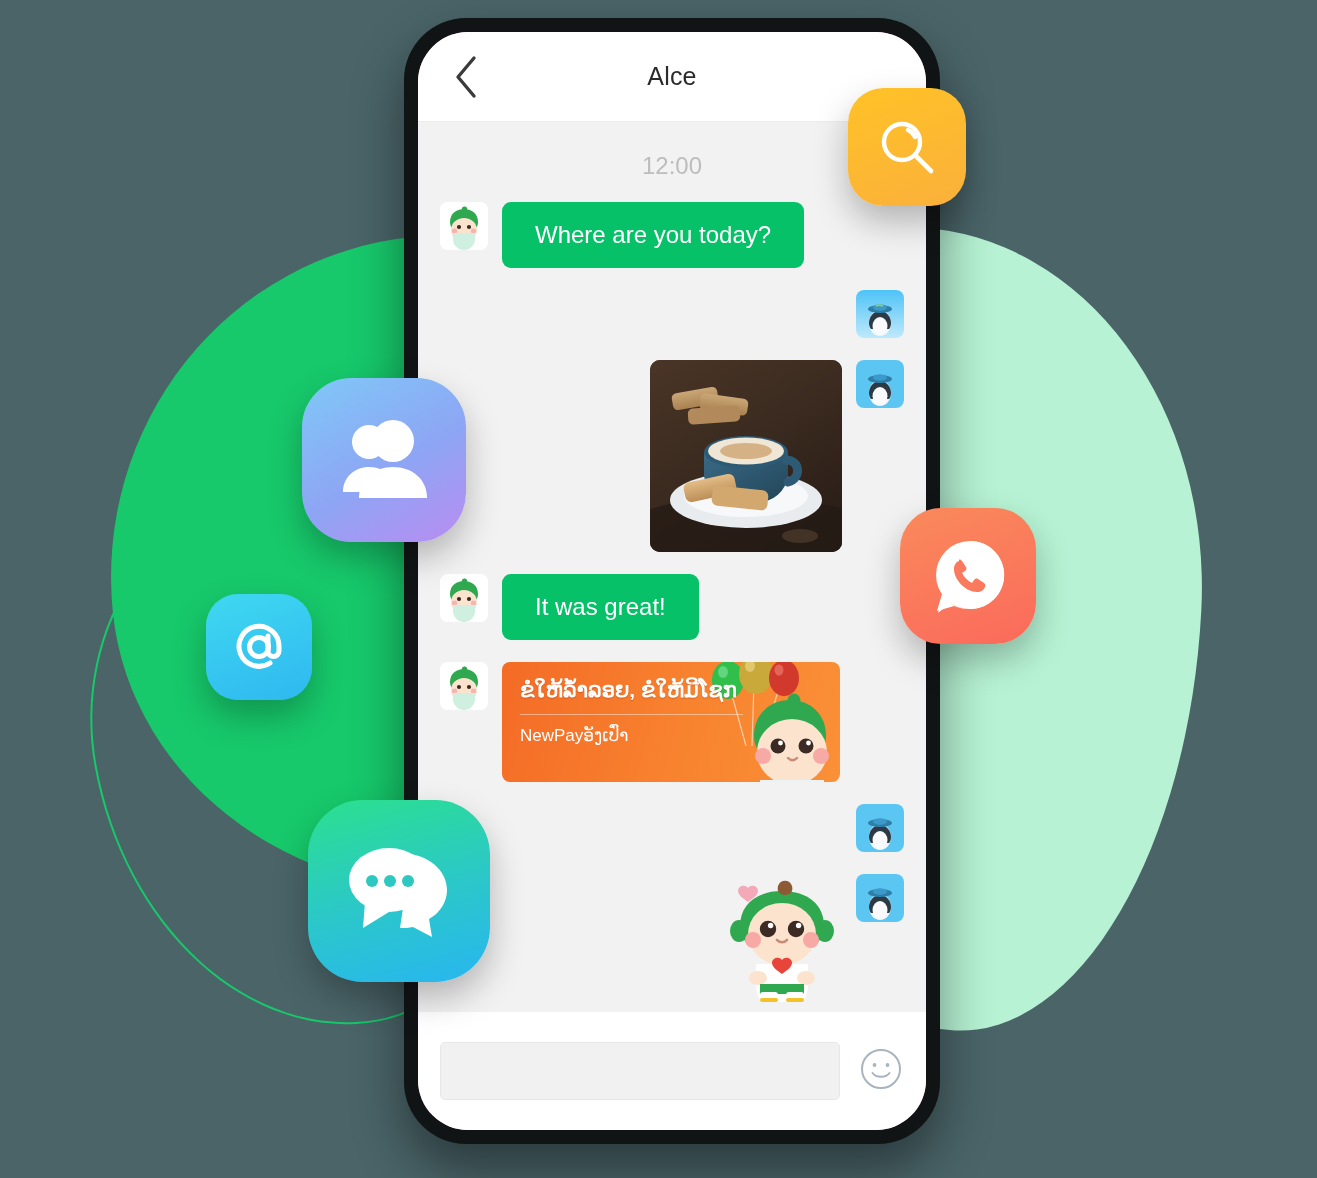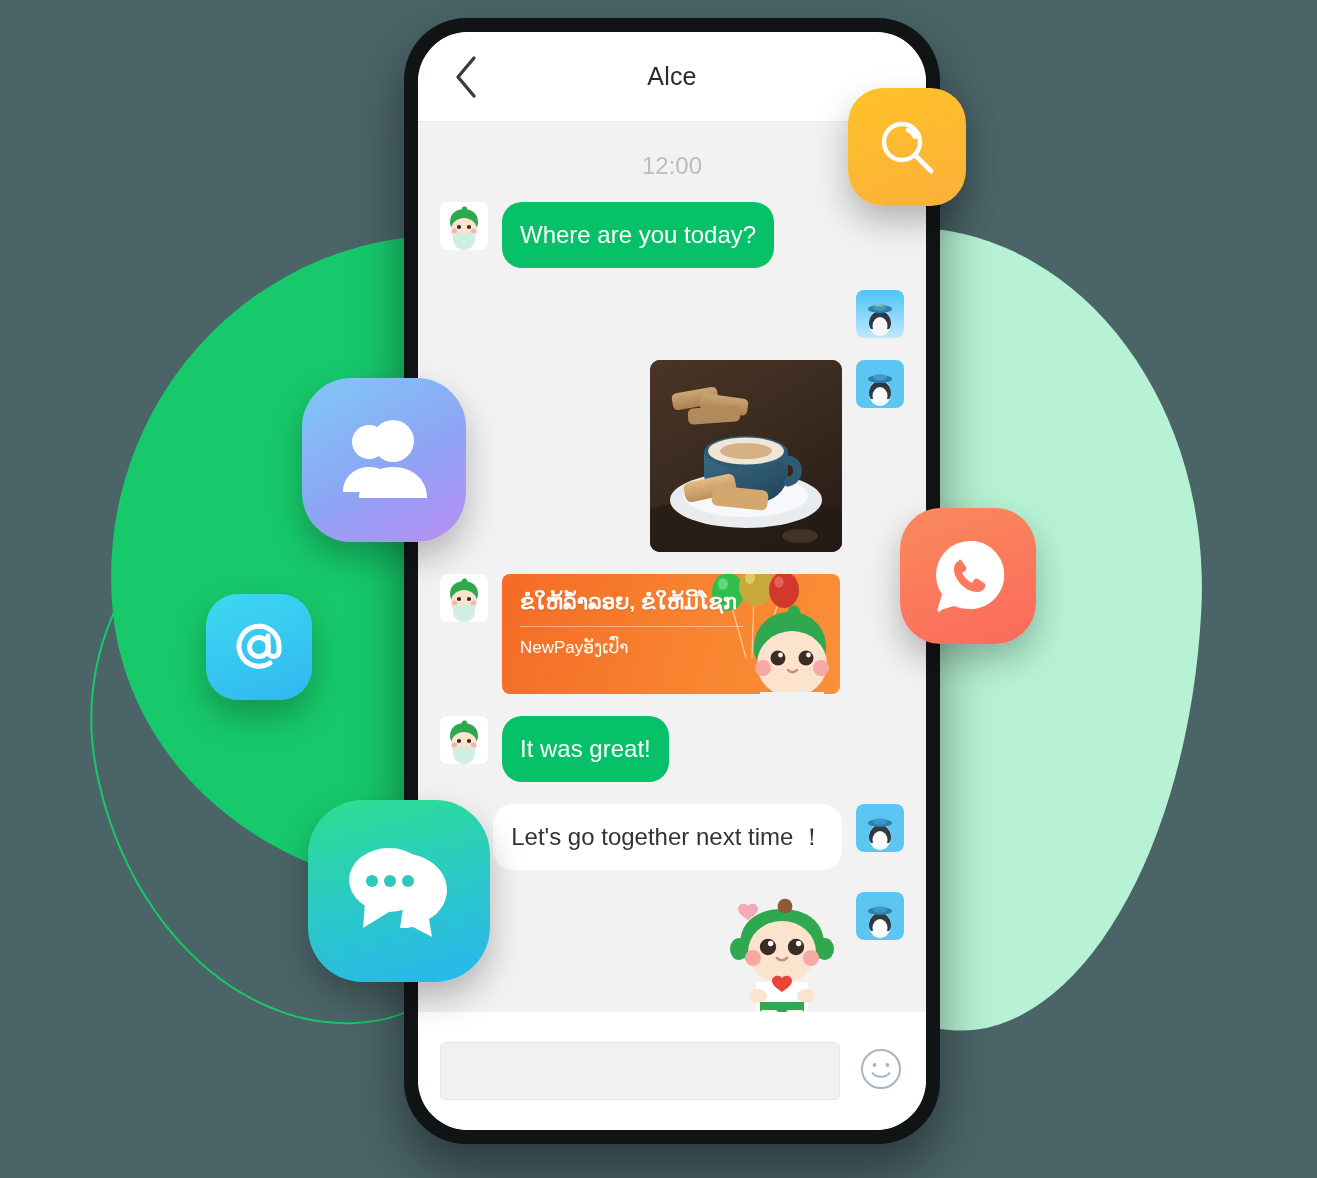--- a/index.html
+++ b/index.html
@@ -115,22 +115,22 @@
     flex: 0 0 auto;
     overflow: hidden;
     background: #fff;
     display: flex; align-items: center; justify-content: center;
   }
   .row.left  .avatar { margin-right: 14px; }
   .row.right .avatar { margin-left: 14px; }
 
   .bubble {
     max-width: 360px;
-    padding: 18px 18px;
-    border-radius: 20px;
+    padding: 18px 33px;
+    border-radius: 9px;
     font-size: 24px;
     line-height: 1.25;
     word-wrap: break-word;
   }
   .bubble.out { background: #06C167; color: #ffffff; }
   .bubble.in  { background: #ffffff; color: #333333; }
 
   .photo-bubble {
     width: 192px; height: 192px;
     border-radius: 10px;
@@ -351,20 +351,37 @@
               <path d="M10 20c0-8 6-13 14-13s14 5 14 13c0 3-1 5-2 6H12c-1-1-2-3-2-6z" fill="#2FA84F"></path>
               <path d="M22 6c1-2 4-2 5 0 1 2-1 3-2 3s-4-1-3-3z" fill="#2FA84F"></path>
               <ellipse cx="24" cy="28" rx="13" ry="12" fill="#FBE3CE"></ellipse>
               <circle cx="19" cy="25" r="2.1" fill="#3b2b24"></circle>
               <circle cx="29" cy="25" r="2.1" fill="#3b2b24"></circle>
               <circle cx="14.5" cy="29" r="2.6" fill="#F7B3B0"></circle>
               <circle cx="33.5" cy="29" r="2.6" fill="#F7B3B0"></circle>
               <path d="M13 31h22v6a11 11 0 0 1-22 0z" fill="#CFEFE0"></path>
             </svg>
           </div>
+          <div class="bubble out">It was great!</div>
+        </div>
+
+        <div class="row left">
+          <div class="avatar">
+            <svg viewBox="0 0 48 48" width="48" height="48">
+              <rect width="48" height="48" fill="#ffffff"></rect>
+              <path d="M10 20c0-8 6-13 14-13s14 5 14 13c0 3-1 5-2 6H12c-1-1-2-3-2-6z" fill="#2FA84F"></path>
+              <path d="M22 6c1-2 4-2 5 0 1 2-1 3-2 3s-4-1-3-3z" fill="#2FA84F"></path>
+              <ellipse cx="24" cy="28" rx="13" ry="12" fill="#FBE3CE"></ellipse>
+              <circle cx="19" cy="25" r="2.1" fill="#3b2b24"></circle>
+              <circle cx="29" cy="25" r="2.1" fill="#3b2b24"></circle>
+              <circle cx="14.5" cy="29" r="2.6" fill="#F7B3B0"></circle>
+              <circle cx="33.5" cy="29" r="2.6" fill="#F7B3B0"></circle>
+              <path d="M13 31h22v6a11 11 0 0 1-22 0z" fill="#CFEFE0"></path>
+            </svg>
+          </div>
 
           <div class="promo">
             <svg class="promo-art" viewBox="0 0 150 134">
 
               <path d="M34 34 L50 92 M58 28 L56 92 M84 30 L66 92" stroke="#ffd9b8" stroke-width="1.2" fill="none" opacity="0.85"></path>
 
               <ellipse cx="32" cy="26" rx="16" ry="19" fill="#2FBF4A"></ellipse>
               <ellipse cx="27" cy="18" rx="5" ry="6" fill="#7CE29A" opacity="0.65"></ellipse>
               <ellipse cx="60" cy="20" rx="17" ry="20" fill="#C8A93A"></ellipse>
               <ellipse cx="54" cy="12" rx="5" ry="6" fill="#F2DE8E" opacity="0.6"></ellipse>
@@ -383,39 +400,21 @@
               <path d="M92 104c3 3 6 3 9 0" stroke="#C98A76" stroke-width="2.4" fill="none" stroke-linecap="round"></path>
               <path d="M64 126h64v18H64z" fill="#E8F4F6"></path>
             </svg>
 
             <div class="promo-title">ຂໍໃຫ້ລ້ຳລອຍ, ຂໍໃຫ້ມີໂຊກ</div>
             <div class="promo-divider"></div>
             <div class="promo-sub">NewPayອັງເປົ່າ</div>
           </div>
         </div>
 
-        <div class="row left">
-          <div class="avatar">
-            <svg viewBox="0 0 48 48" width="48" height="48">
-              <rect width="48" height="48" fill="#ffffff"></rect>
-              <path d="M10 20c0-8 6-13 14-13s14 5 14 13c0 3-1 5-2 6H12c-1-1-2-3-2-6z" fill="#2FA84F"></path>
-              <path d="M22 6c1-2 4-2 5 0 1 2-1 3-2 3s-4-1-3-3z" fill="#2FA84F"></path>
-              <ellipse cx="24" cy="28" rx="13" ry="12" fill="#FBE3CE"></ellipse>
-              <circle cx="19" cy="25" r="2.1" fill="#3b2b24"></circle>
-              <circle cx="29" cy="25" r="2.1" fill="#3b2b24"></circle>
-              <circle cx="14.5" cy="29" r="2.6" fill="#F7B3B0"></circle>
-              <circle cx="33.5" cy="29" r="2.6" fill="#F7B3B0"></circle>
-              <path d="M13 31h22v6a11 11 0 0 1-22 0z" fill="#CFEFE0"></path>
-            </svg>
-          </div>
-          <div class="bubble out">It was great!</div>
-        </div>
-
         <div class="row right">
-          <div class="bubble in">Let's go together next time ！</div>
           <div class="avatar">
             <svg viewBox="0 0 48 48" width="48" height="48">
               <rect width="48" height="48" fill="#5CC6F2"></rect>
               <ellipse cx="24" cy="33" rx="11" ry="13" fill="#F4F7F8"></ellipse>
               <path d="M13 33c0-7 5-12 11-12s11 5 11 12c0 3-1 5-2 6H15c-1-1-2-3-2-6z" fill="#2b3a45"></path>
               <ellipse cx="24" cy="36" rx="7.5" ry="9" fill="#F8FAFB"></ellipse>
               <ellipse cx="24" cy="19" rx="12" ry="4" fill="#2E7FA8"></ellipse>
               <ellipse cx="24" cy="17.5" rx="7" ry="3.2" fill="#3C9ACB"></ellipse>
             </svg>
           </div>

